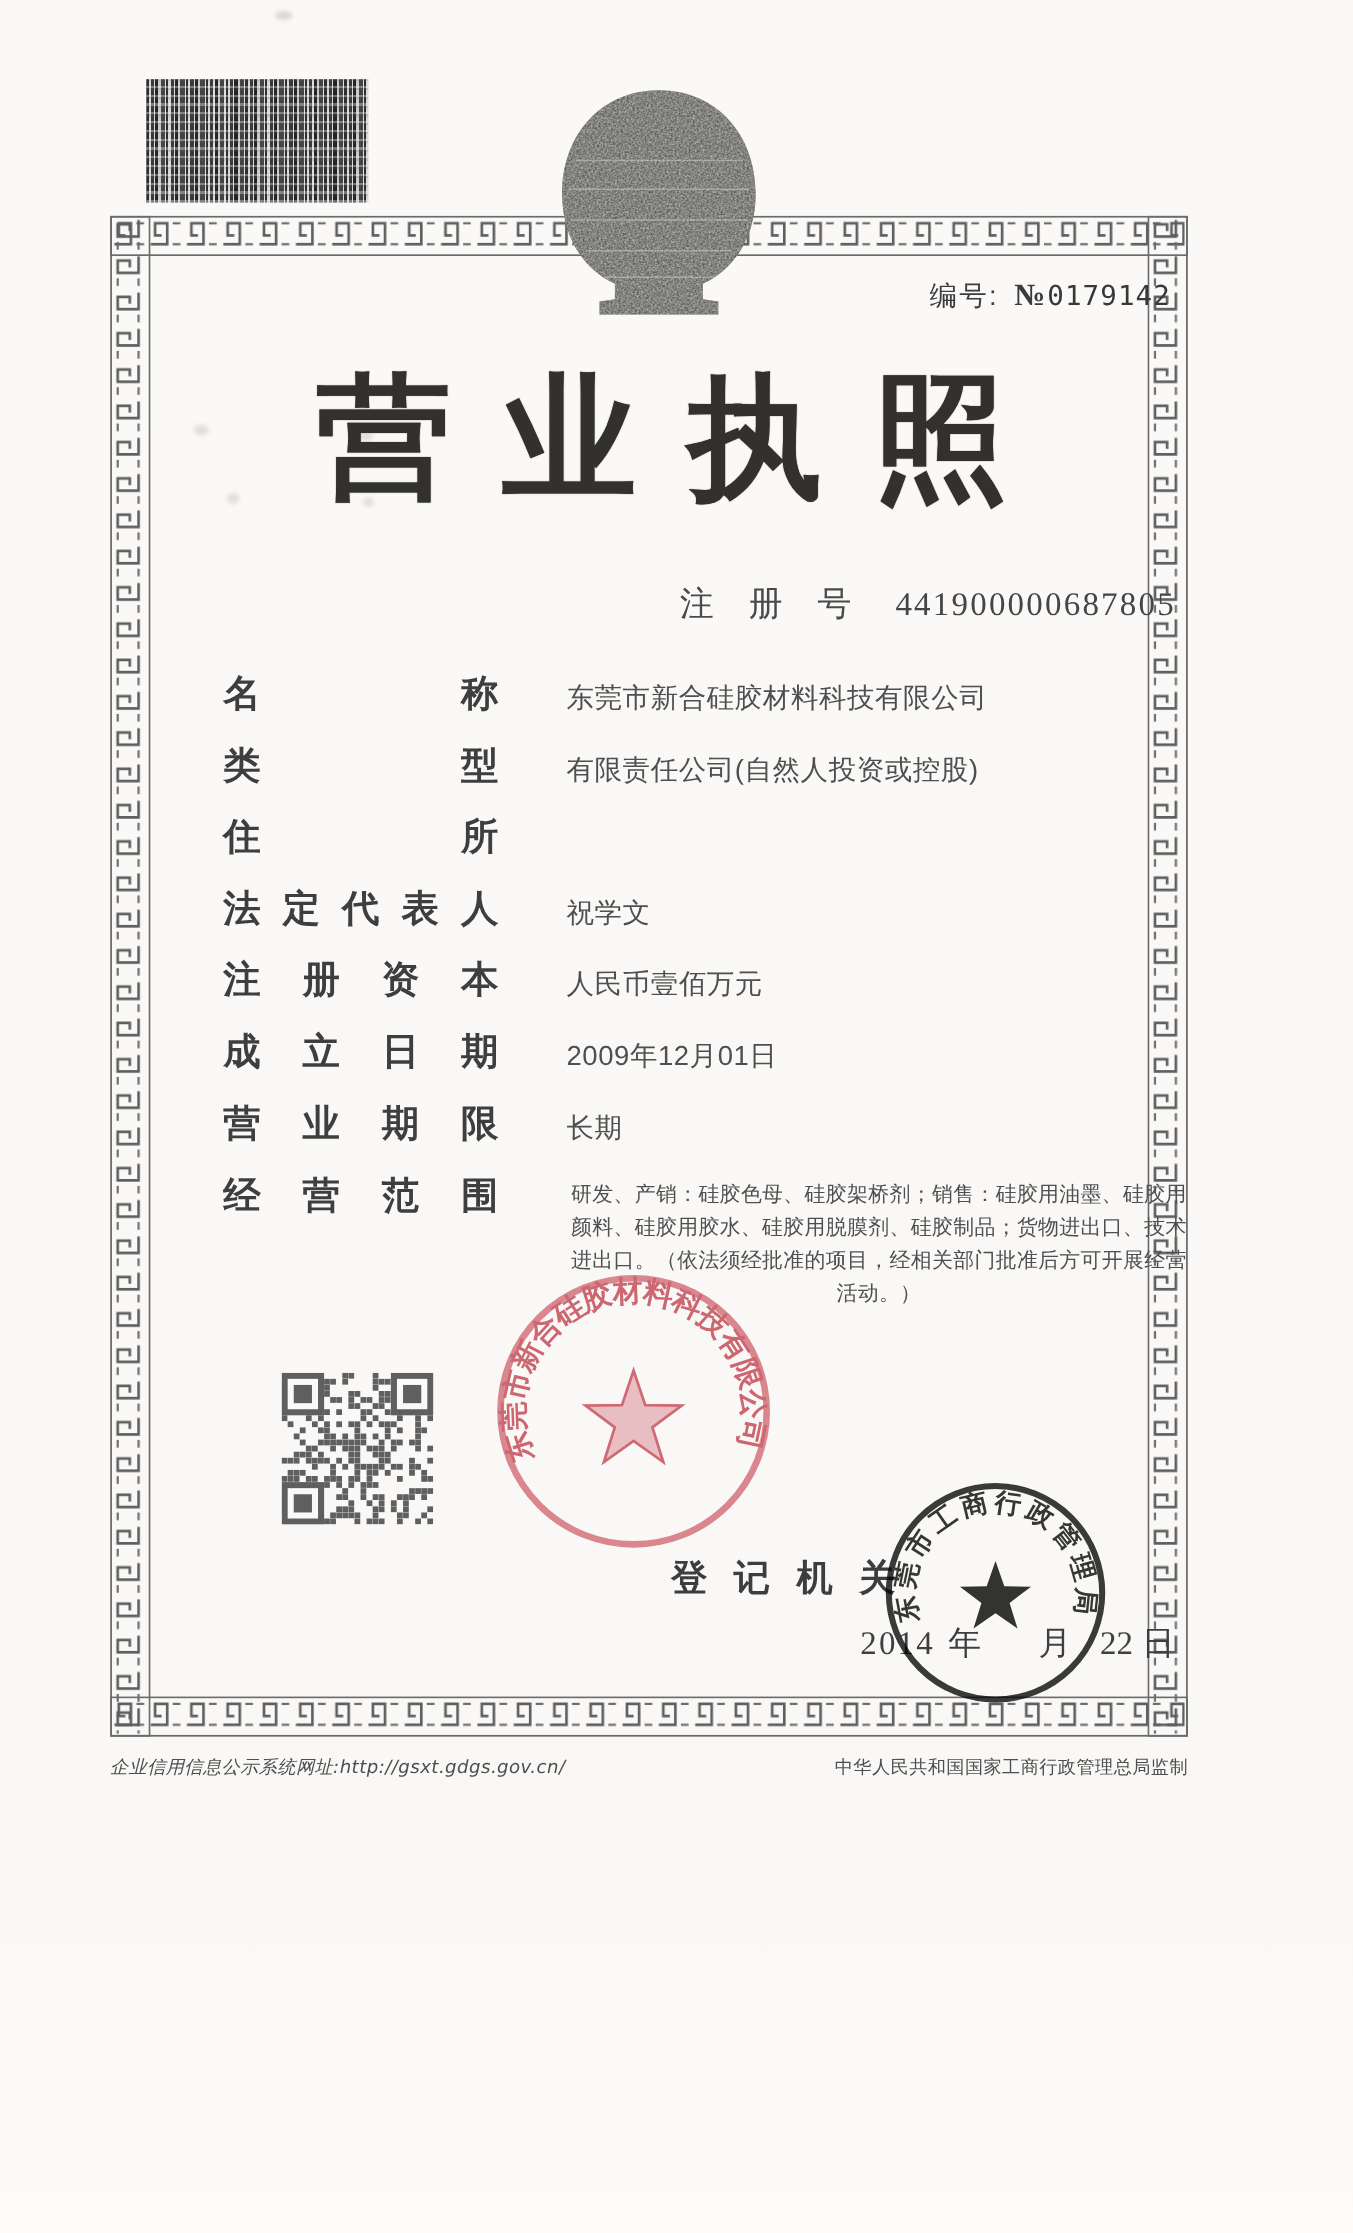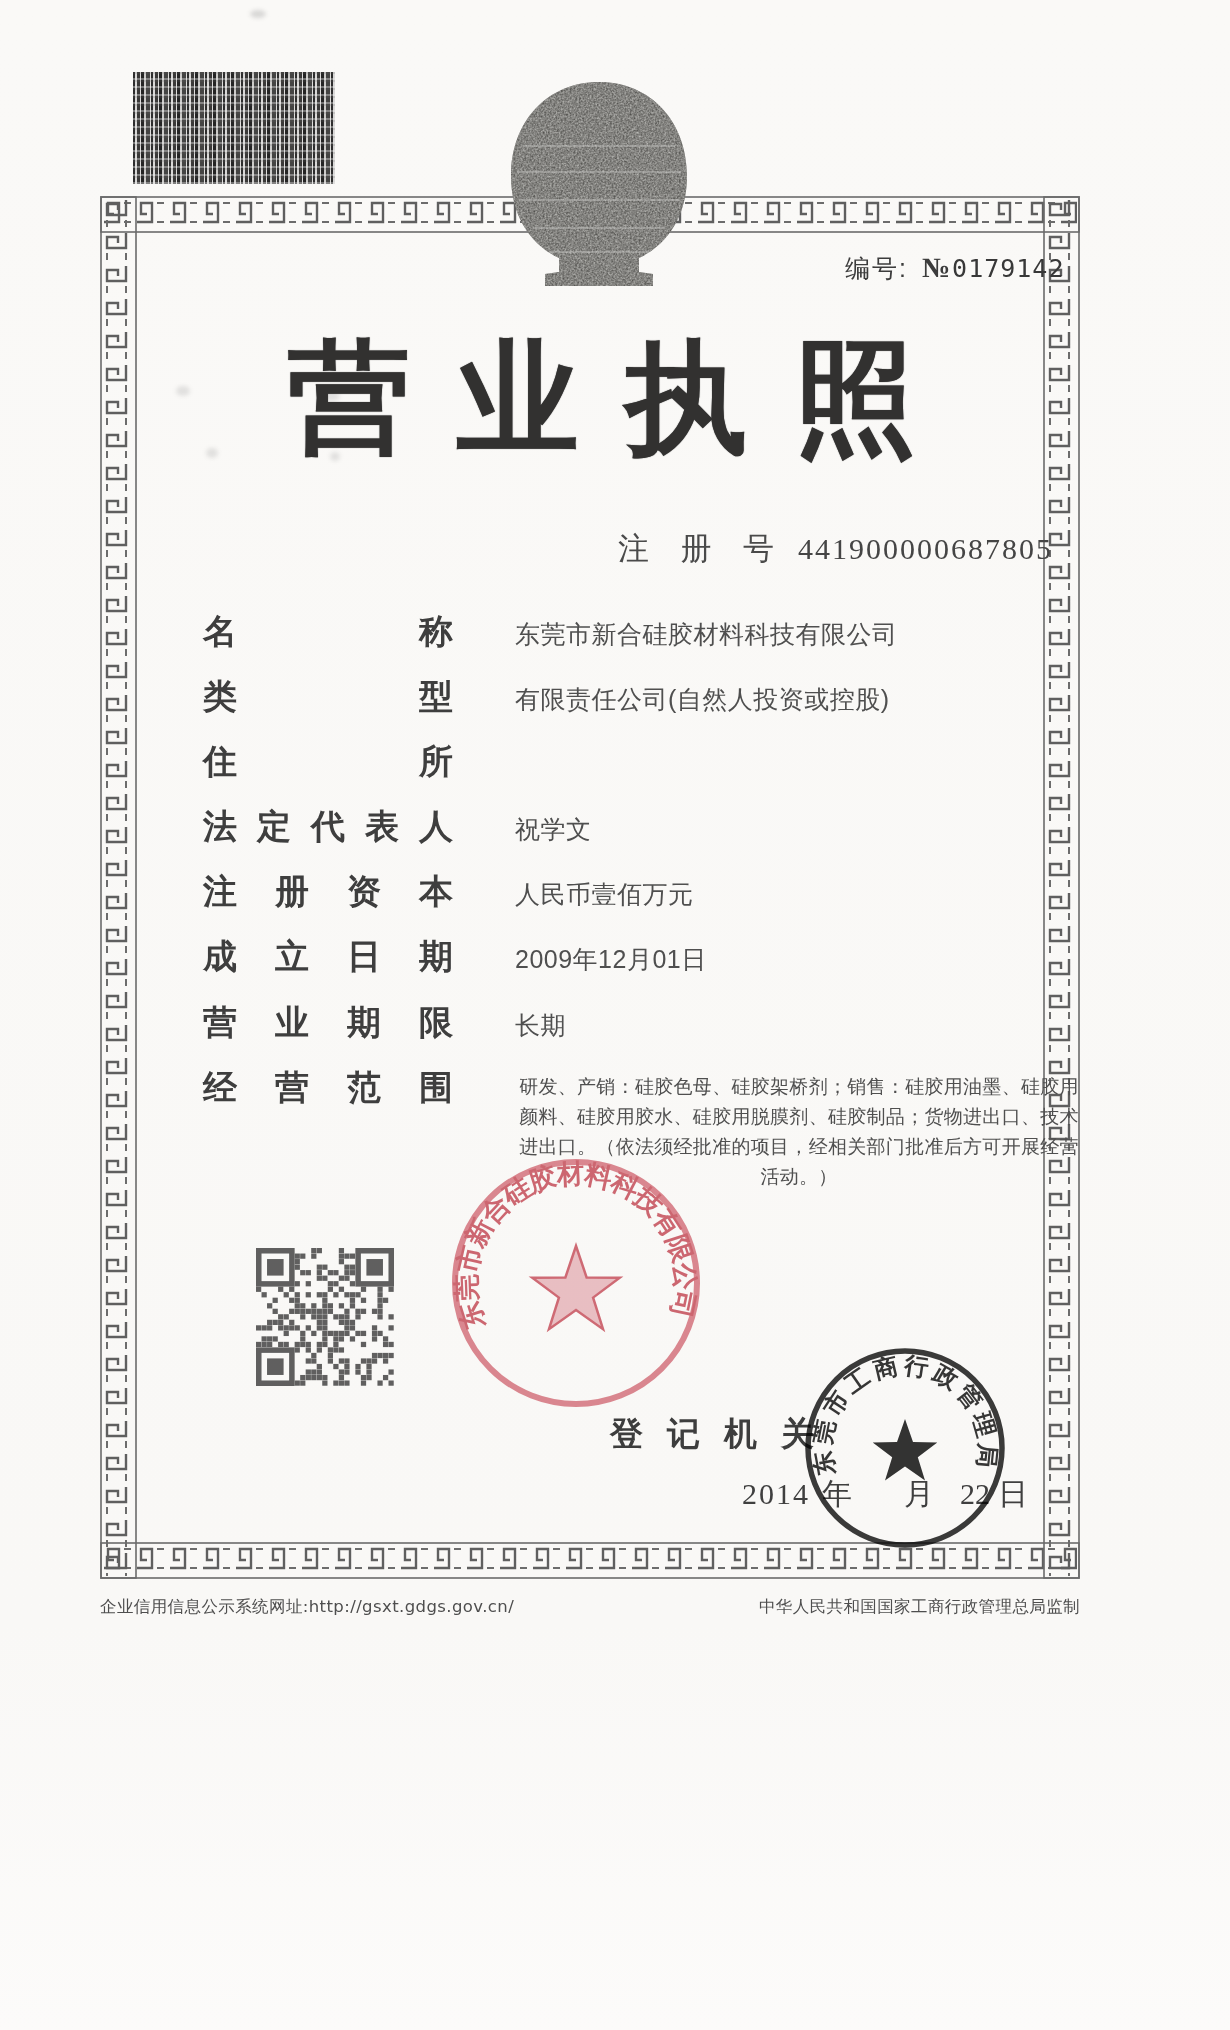--- a/index.html
+++ b/index.html
@@ -32,52 +32,52 @@
   .serial .num{font-family:"DejaVu Sans Mono",monospace;font-size:25px;margin-left:2px;letter-spacing:1px;color:#383838;}
 
   
   .title-row{position:absolute;left:288px;top:318px;width:628px;display:flex;justify-content:space-between;
     font-size:122px;font-weight:900;color:#2b2a29;font-family:"DejaVu Sans",sans-serif;
     text-shadow:0 0 1px #3a3a3a;filter:contrast(.92);}
 
   
   .reg-row{position:absolute;left:618px;top:528px;display:flex;align-items:baseline;}
   .reg-label{display:flex;justify-content:space-between;width:156px;font-size:31px;color:#4a4a4a;}
-  .reg-number{margin-left:24px;font-size:30px;color:#454545;font-family:"Liberation Serif",serif;letter-spacing:2px;}
+  .reg-number{margin-left:40px;font-size:30px;color:#454545;font-family:"Liberation Serif",serif;letter-spacing:2px;}
 
   
   .fields{position:absolute;left:203px;top:612px;width:880px;}
   .field-row{display:flex;align-items:flex-start;margin-bottom:26px;}
   .field-label{display:flex;justify-content:space-between;width:250px;flex:none;
     font-size:34px;font-weight:bold;color:#3e3e3e;font-family:"DejaVu Sans",sans-serif;line-height:1.15;}
   .field-value{margin-left:62px;font-size:25px;color:#4f4f4f;padding-top:6px;letter-spacing:.5px;}
   .field-row:last-child .field-value{font-size:19px;line-height:30px;max-width:572px;letter-spacing:.3px;padding-top:4px;}
 
   
   .qr{position:absolute;left:256px;top:1248px;width:138px;height:138px;filter:blur(.35px);opacity:.88;}
 
   
   .red-seal{position:absolute;left:443px;top:1150px;width:266px;height:266px;mix-blend-mode:multiply;opacity:.85;filter:blur(.3px);}
   .black-seal{position:absolute;left:798px;top:1341px;width:214px;height:214px;mix-blend-mode:multiply;opacity:.92;filter:blur(.25px);}
 
   
   .reg-org{position:absolute;left:610px;top:1412px;display:flex;justify-content:space-between;width:204px;
     font-size:33px;font-weight:bold;color:#3d3d3d;font-family:"DejaVu Sans",sans-serif;}
   .date-line{position:absolute;left:742px;top:1474px;font-size:30px;color:#3f3f3f;display:flex;align-items:baseline;}
-  .date-line .y{font-family:"Liberation Serif",serif;letter-spacing:2px;}
+  .date-line .y{font-family:"Liberation Serif",serif;letter-spacing:2px;margin-left:40px;}
   .date-line .u1{margin-left:12px;}
   .date-line .gap{display:inline-block;width:52px;}
   .date-line .u2{margin-left:0;}
   .date-line .d{margin-left:26px;font-family:"Liberation Serif",serif;}
   .date-line .u3{margin-left:8px;}
 
   
   .footer{position:absolute;left:100px;top:1596px;width:980px;display:flex;justify-content:space-between;
     font-size:16.5px;color:#4e4e4e;letter-spacing:.4px;}
-  .footer .f-left{font-family:"DejaVu Sans",sans-serif;}
+  .footer .f-left{font-family:"DejaVu Sans",sans-serif;font-style:italic;}
   .footer .f-right{font-family:"DejaVu Sans",sans-serif;}
 
   
   .smudge{position:absolute;background:#8a8a8a;border-radius:50%;filter:blur(2px);opacity:.22;}
   .sm1{left:176px;top:386px;width:14px;height:10px;}
   .sm2{left:322px;top:392px;width:18px;height:9px;}
   .sm3{left:206px;top:448px;width:12px;height:10px;}
   .sm4{left:330px;top:452px;width:10px;height:9px;}
   .sm5{left:250px;top:10px;width:16px;height:8px;opacity:.3;}
 </style>

